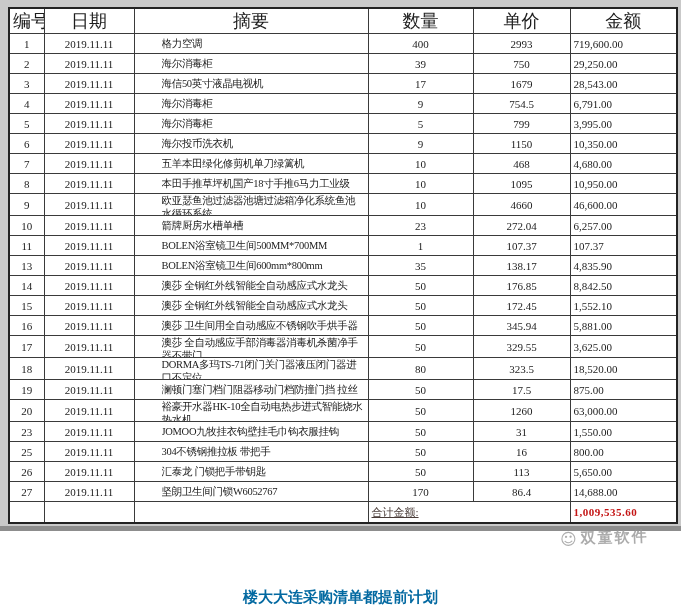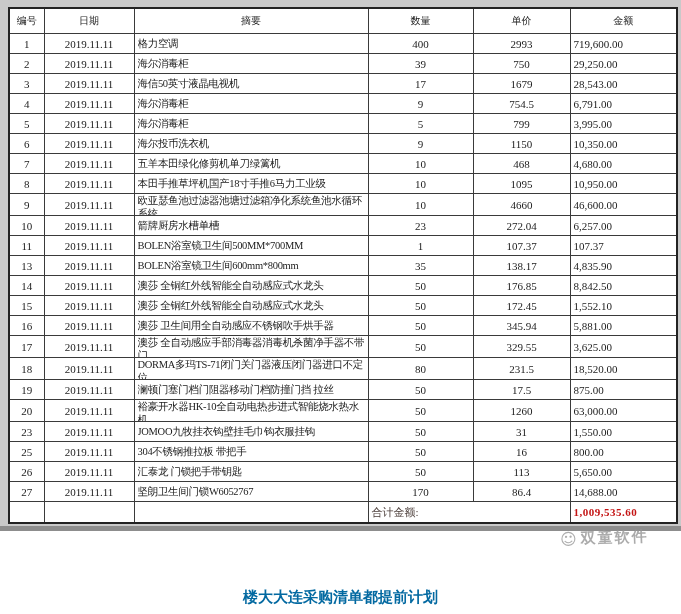--- a/index.html
+++ b/index.html
@@ -20,35 +20,35 @@
     font-family:"Liberation Serif","DejaVu Serif",serif;
     color:#1c1c1c;font-size:11px;
     border:2px solid #222;
   }
   table.sheet th, table.sheet td{
     border:1px solid #3a3a3a;
     padding:0 3px;height:19px;line-height:18px;
     overflow:hidden;white-space:nowrap;
   }
   table.sheet thead th{
-    height:24px;line-height:24px;font-weight:400;font-size:10px;
+    height:24px;line-height:24px;font-weight:400;font-size:18px;
     text-align:center;
   }
   td.a-c{text-align:center;}
   td.a-l{text-align:left;}
   td.a-r{padding-right:4px;}
   td .sum{
     font-size:10.5px;letter-spacing:-0.3px;
-    white-space:nowrap;overflow:hidden;height:18px;line-height:18px;
+    white-space:nowrap;overflow:hidden;height:18px;line-height:18px;margin-left:24px;
   }
   td .sum.wrap{
     white-space:normal;line-height:13px;height:21px;word-break:break-all;
   }
   tr.footer td{height:20px;line-height:20px;}
-  .total-label{color:#4a3c38;}
+  .total-label{color:#4a3c38;text-decoration:underline;}
   .total-value{
     color:var(--total-red,#c41414);font-weight:700;letter-spacing:0.5px;
   }
   .watermark{
     position:absolute;top:528px;left:560px;width:120px;
     display:flex;align-items:center;gap:2px;
     transform:rotate(-2deg);
     color:rgba(150,150,150,0.8);
     font-size:15px;letter-spacing:2px;font-weight:700;
     pointer-events:none;
@@ -246,21 +246,21 @@
           <td class="a-c">329.55</td>
           <td class="a-r">3,625.00</td>
         </tr>
         <tr>
           <td class="a-c">18</td>
           <td class="a-c">2019.11.11</td>
           <td class="a-l">
             <div class="sum wrap">DORMA多玛TS-71闭门关门器液压闭门器进口不定位</div>
           </td>
           <td class="a-c">80</td>
-          <td class="a-c">231.5</td>
+          <td class="a-c">323.5</td>
           <td class="a-r">18,520.00</td>
         </tr>
         <tr>
           <td class="a-c">19</td>
           <td class="a-c">2019.11.11</td>
           <td class="a-l">
             <div class="sum">澜顿门塞门档门阻器移动门档防撞门挡 拉丝</div>
           </td>
           <td class="a-c">50</td>
           <td class="a-c">17.5</td>

